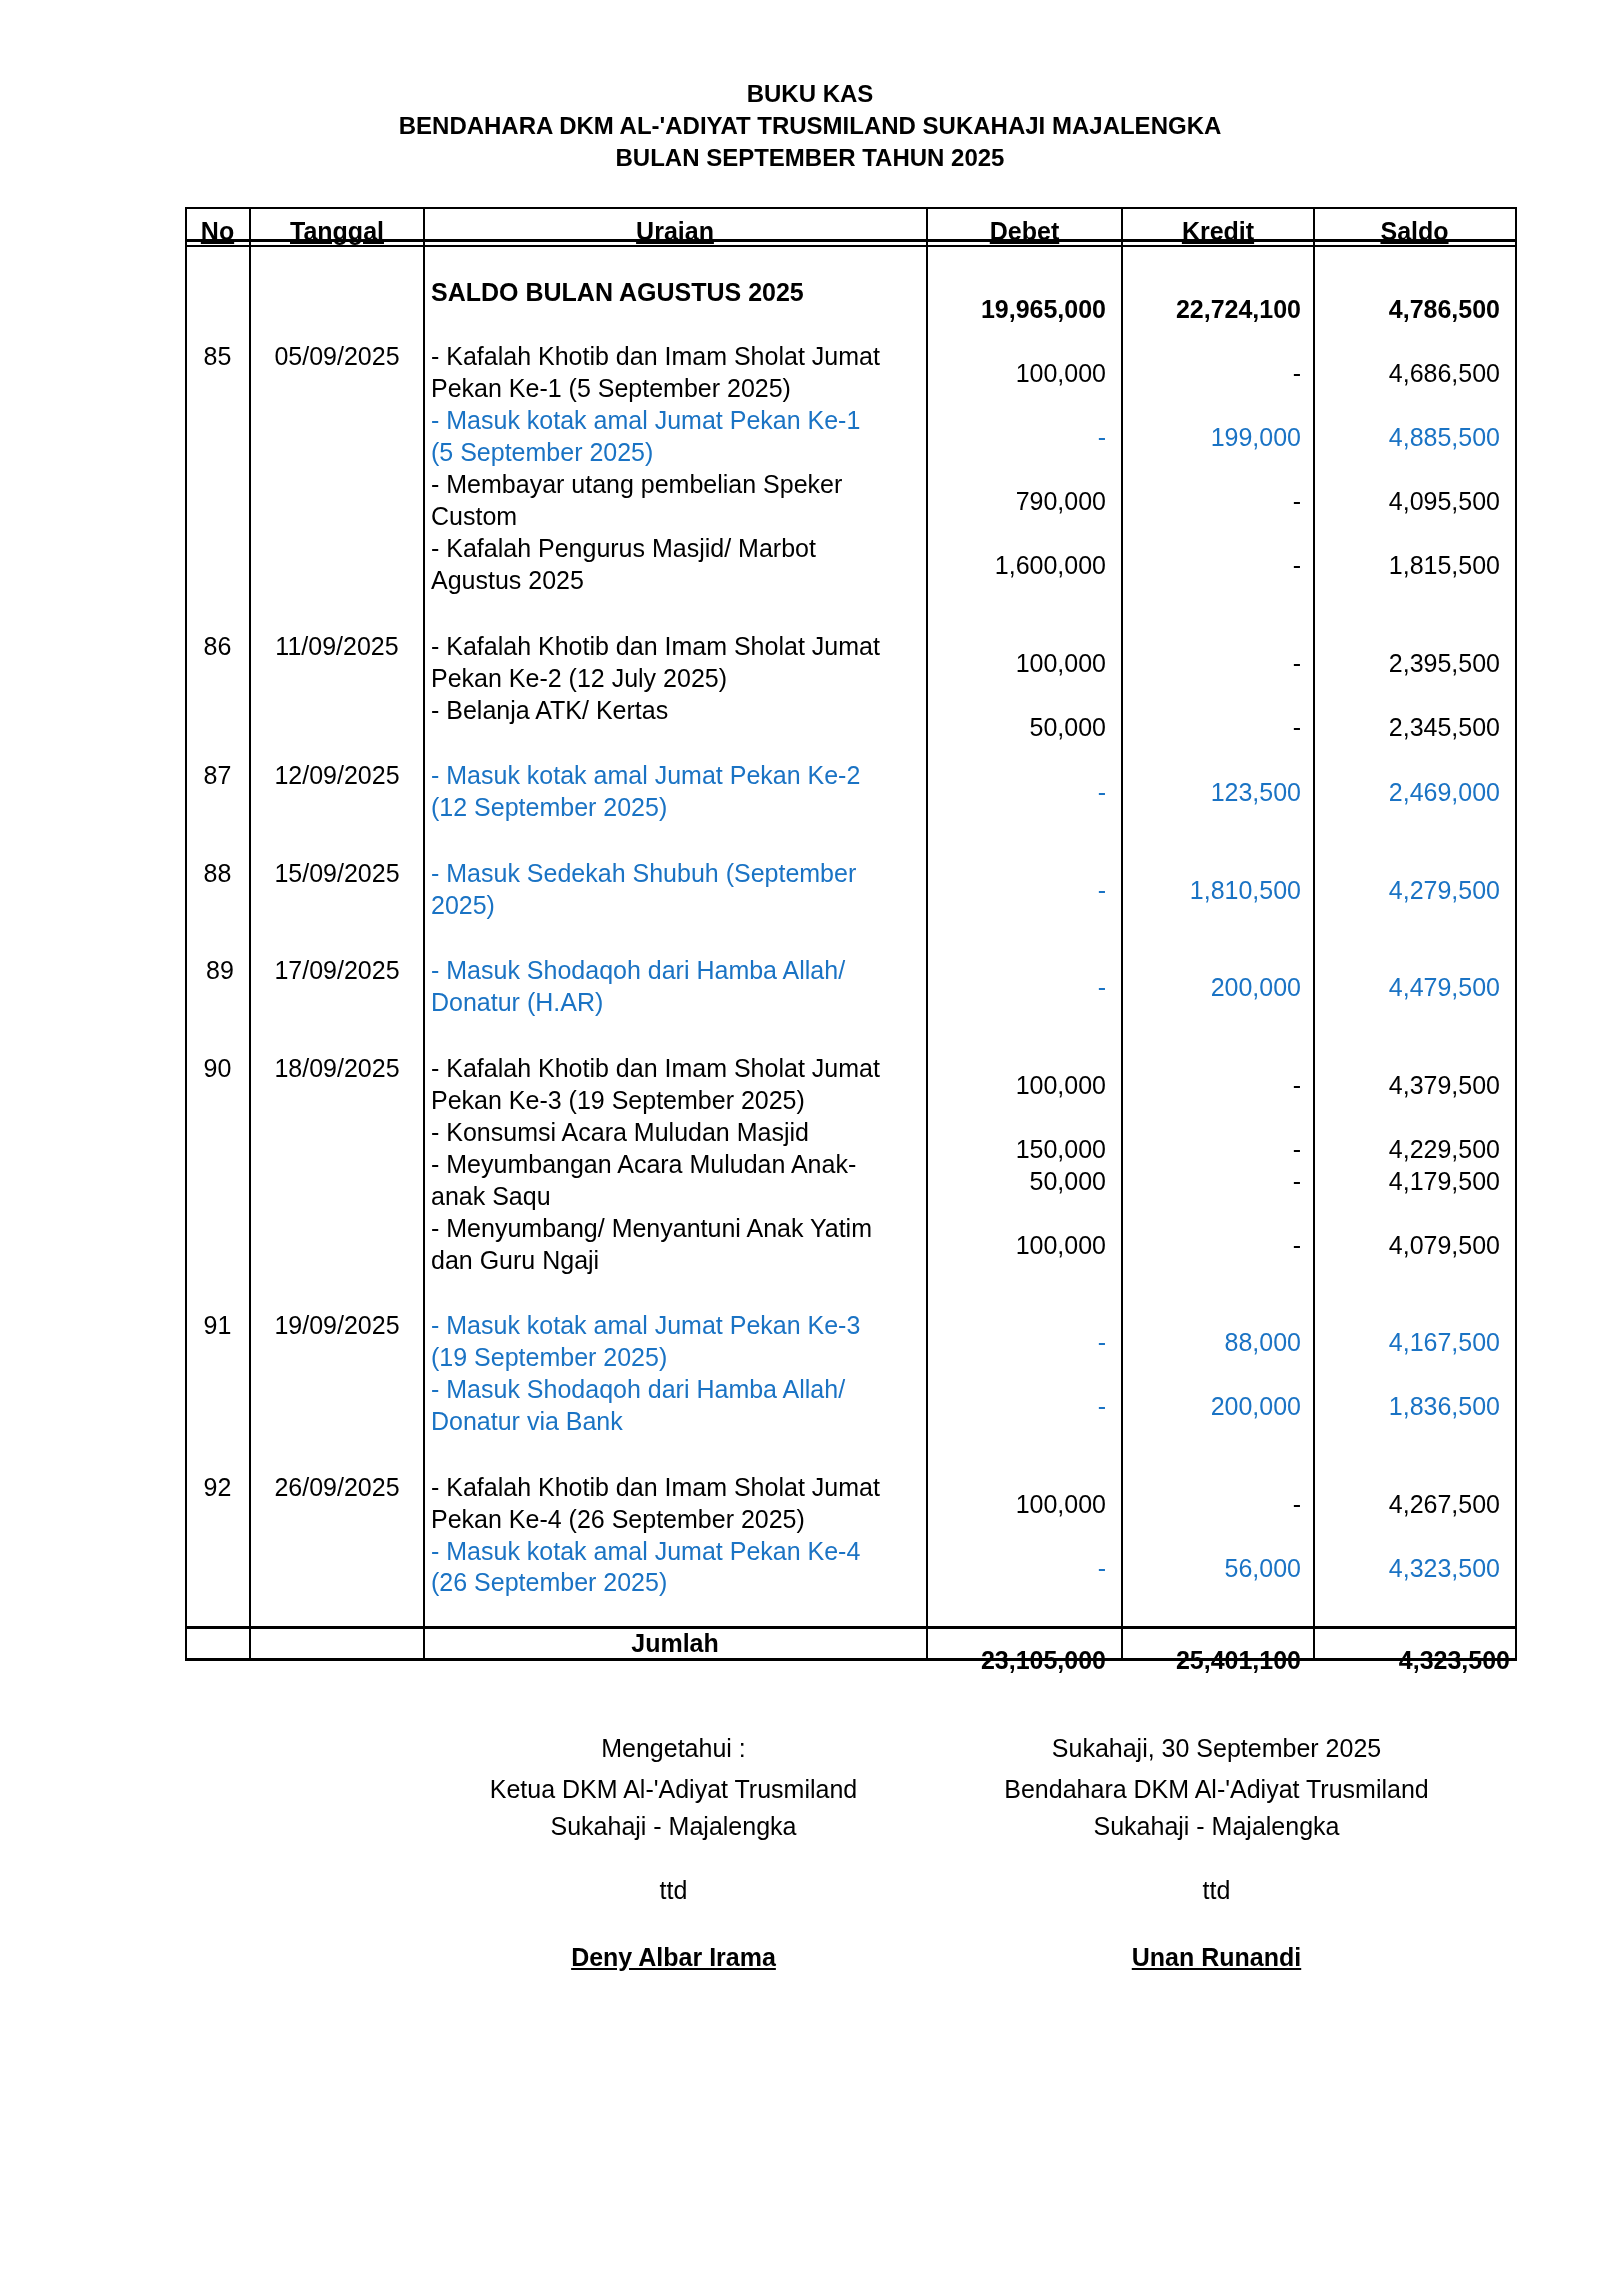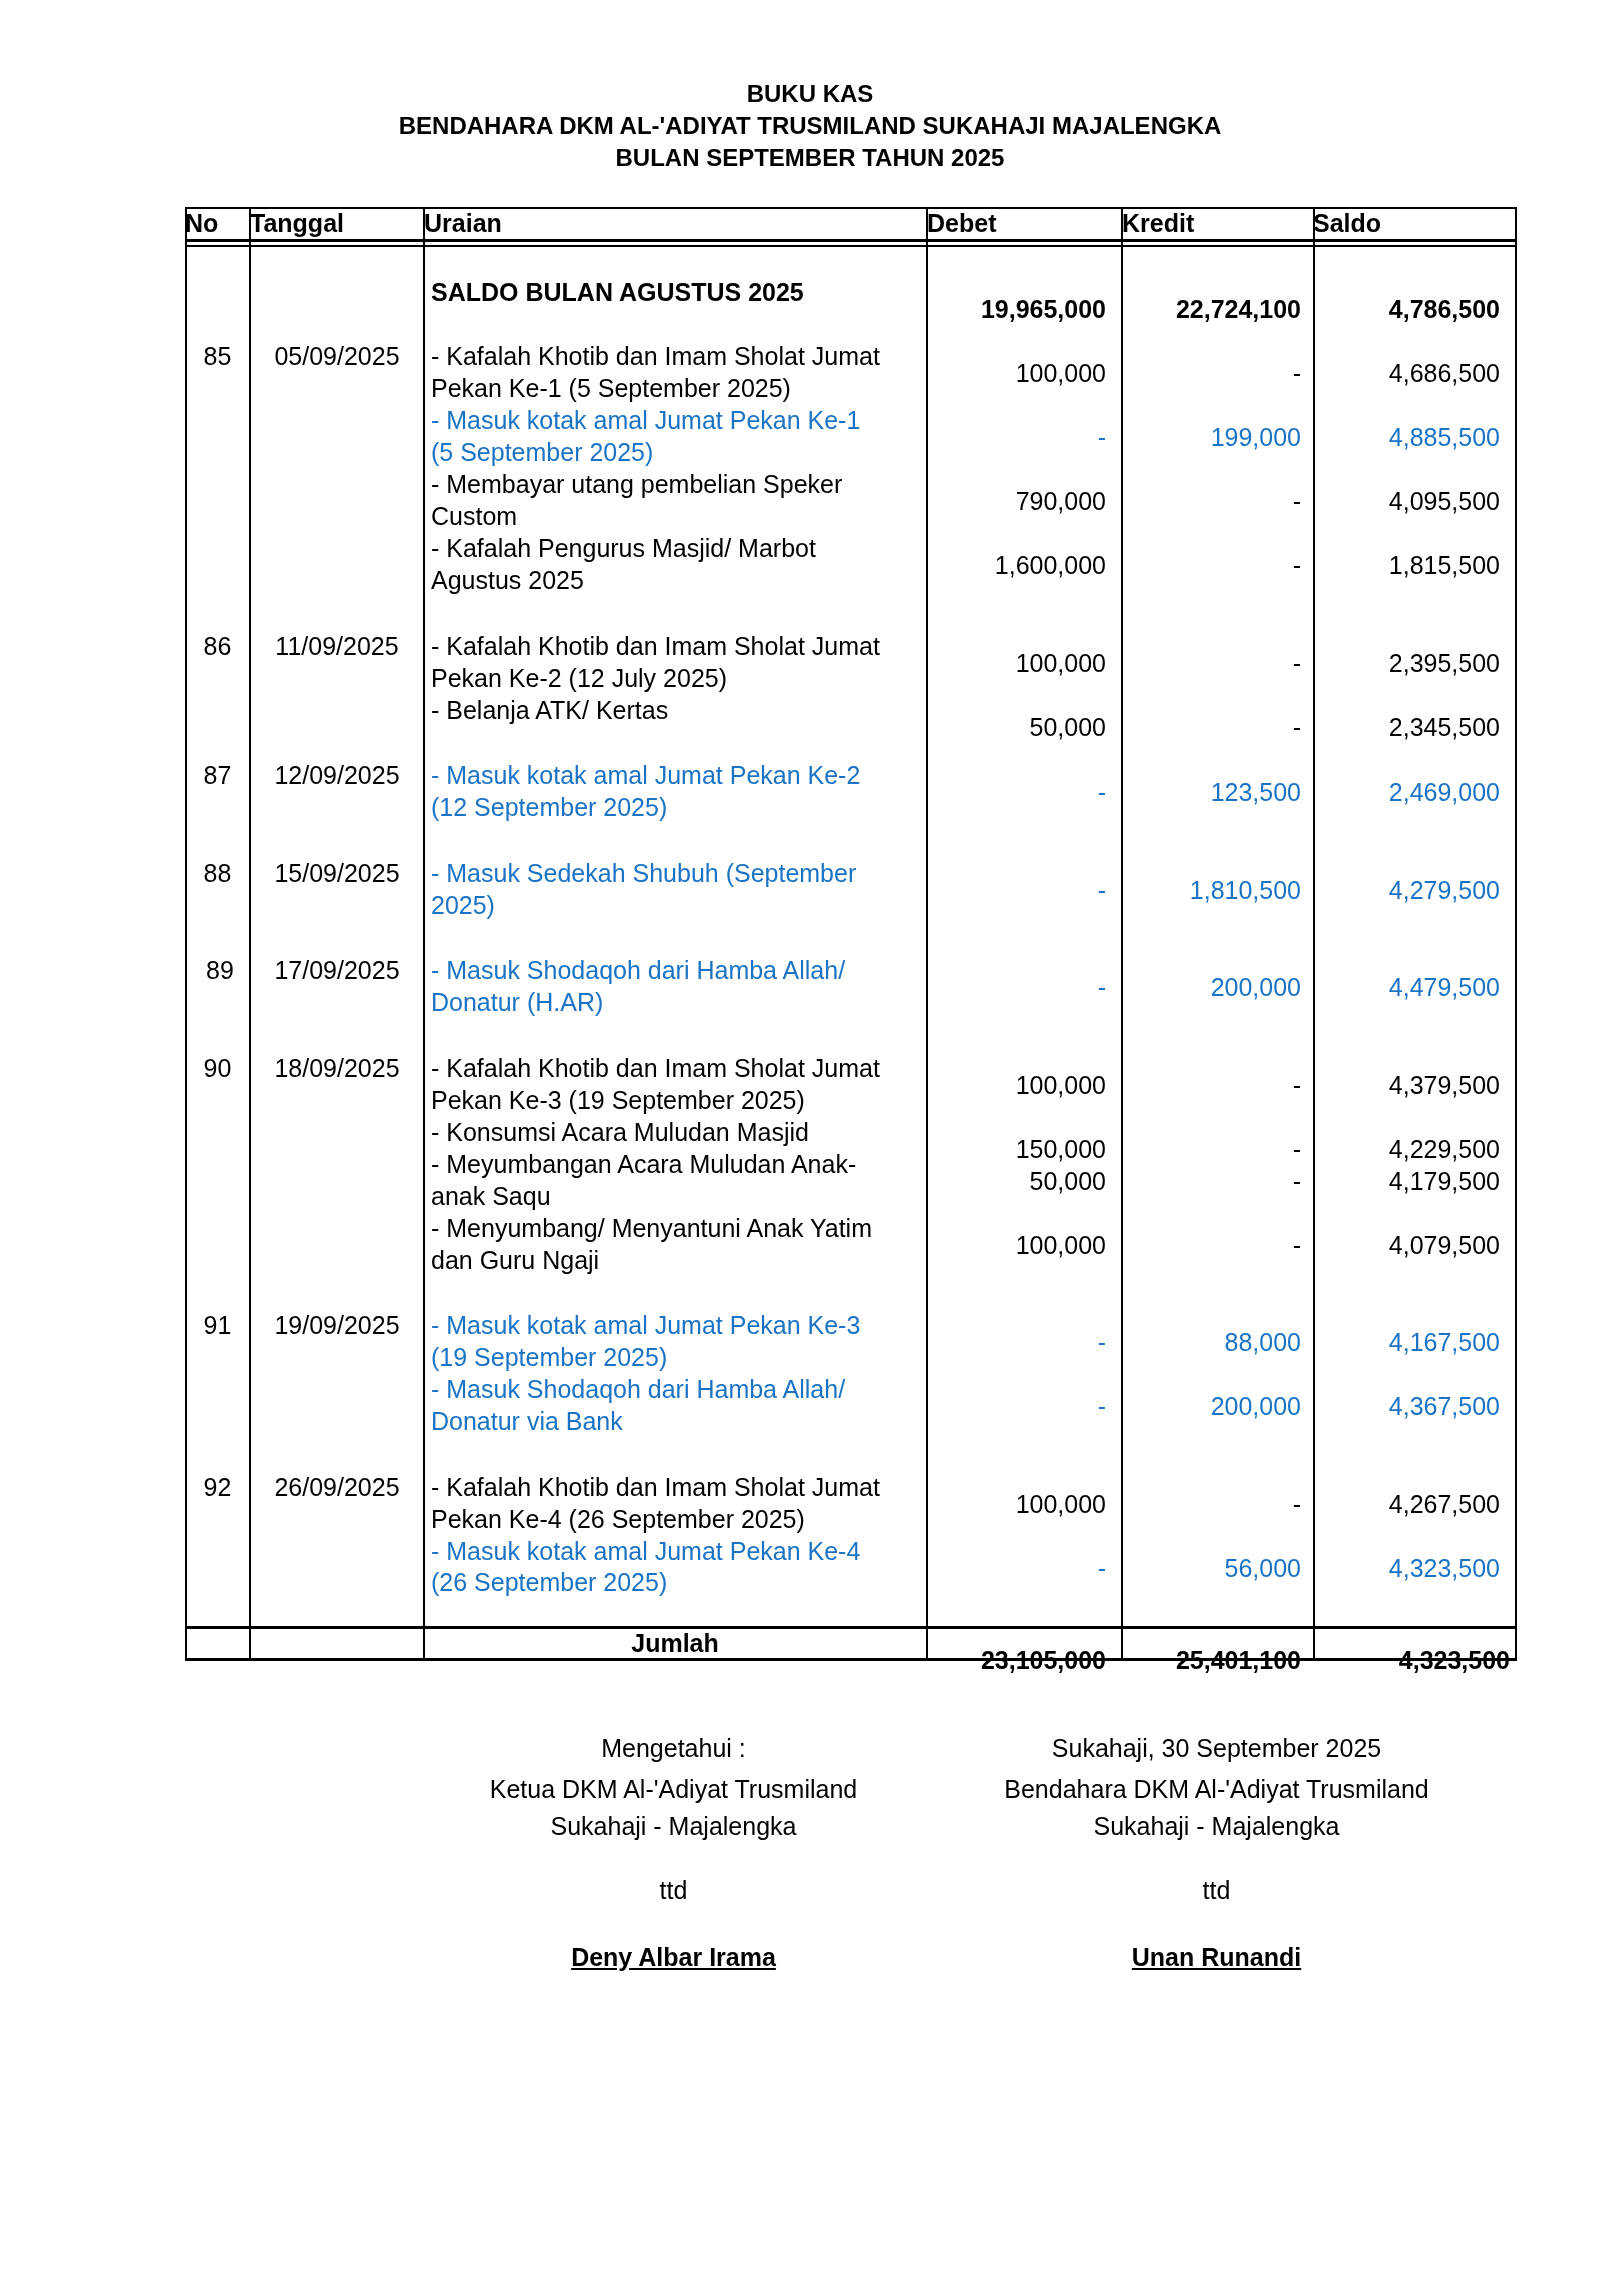--- a/index.html
+++ b/index.html
@@ -5,22 +5,22 @@
   html, body { margin: 0; padding: 0; background: #ffffff; }
   body { width: 1620px; height: 2293px; position: relative; overflow: hidden;
          font-family: "Liberation Sans", "DejaVu Sans", sans-serif; color: #000; }
   .title { position: absolute; left: 0; width: 1620px; text-align: center;
            font-weight: bold; font-size: 24px; line-height: 29px; }
   .t1 { top: 79px; } .t2 { top: 111px; } .t3 { top: 143px; }
 
   #ledger { position: absolute; left: 185px; top: 207px; width: 1332px; height: 1453px; }
   .hline { position: absolute; left: 0; width: 1332px; background: #000; height: 1.8px; }
   .vline { position: absolute; width: 1.8px; background: #000; }
-  .hcell { position: absolute; top: 0; height: 33px; line-height: 33px; text-align: left;
-           font-weight: bold; font-size: 25px; }
+  .hcell { position: absolute; top: 8px; height: 33px; line-height: 33px; text-align: center;
+           font-weight: bold; font-size: 25px; text-decoration: underline; }
   .cell { position: absolute; font-size: 25px; line-height: 31px; white-space: nowrap; }
   .num { text-align: right; margin-top: 17px; }
   .ctr { text-align: center; }
   .bold { font-weight: bold; }
   .blue { color: #1a73c4; }
 
   .sig { position: absolute; width: 537px; text-align: center; font-size: 25px; line-height: 30px; }
   .sig-left { left: 405px; } .sig-right { left: 948px; }
   .sig-name { font-weight: bold; text-decoration: underline; }
 </style>
@@ -125,21 +125,21 @@
       <div class="cell ctr" style="left:65px;width:174px;top:1103px">19/09/2025</div>
       <div class="cell blue" style="left:246px;top:1103px">- Masuk kotak amal Jumat Pekan Ke-3</div>
       <div class="cell blue" style="left:246px;top:1135px">(19 September 2025)</div>
       <div class="cell num blue" style="left:742px;width:179px;top:1103px">-</div>
       <div class="cell num blue" style="left:937px;width:179px;top:1103px">88,000</div>
       <div class="cell num blue" style="left:1128px;width:187px;top:1103px">4,167,500</div>
       <div class="cell blue" style="left:246px;top:1167px">- Masuk Shodaqoh dari Hamba Allah/</div>
       <div class="cell blue" style="left:246px;top:1199px">Donatur via Bank</div>
       <div class="cell num blue" style="left:742px;width:179px;top:1167px">-</div>
       <div class="cell num blue" style="left:937px;width:179px;top:1167px">200,000</div>
-      <div class="cell num blue" style="left:1128px;width:187px;top:1167px">4,367,500</div>
+      <div class="cell num blue" style="left:1128px;width:187px;top:1167px">1,836,500</div>
       <div class="cell ctr" style="left:0;width:65px;top:1265px">92</div>
       <div class="cell ctr" style="left:65px;width:174px;top:1265px">26/09/2025</div>
       <div class="cell " style="left:246px;top:1265px">- Kafalah Khotib dan Imam Sholat Jumat</div>
       <div class="cell " style="left:246px;top:1297px">Pekan Ke-4 (26 September 2025)</div>
       <div class="cell num" style="left:742px;width:179px;top:1265px">100,000</div>
       <div class="cell num" style="left:937px;width:179px;top:1265px">-</div>
       <div class="cell num" style="left:1128px;width:187px;top:1265px">4,267,500</div>
       <div class="cell blue" style="left:246px;top:1329px">- Masuk kotak amal Jumat Pekan Ke-4</div>
       <div class="cell blue" style="left:246px;top:1360px">(26 September 2025)</div>
       <div class="cell num blue" style="left:742px;width:179px;top:1329px">-</div>

